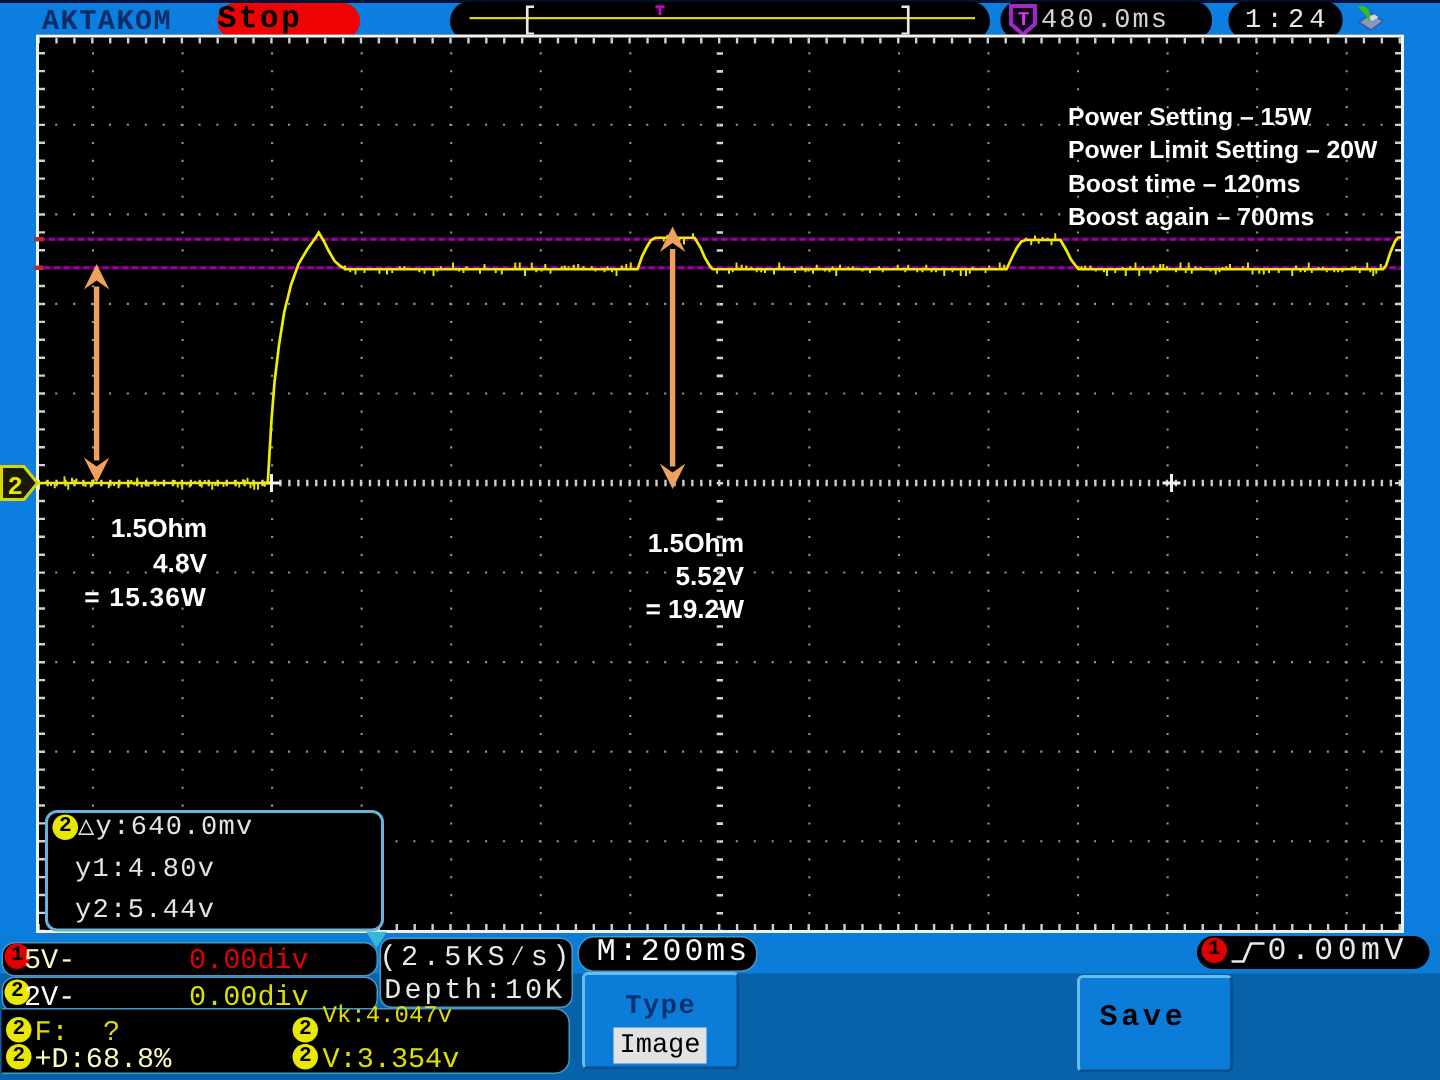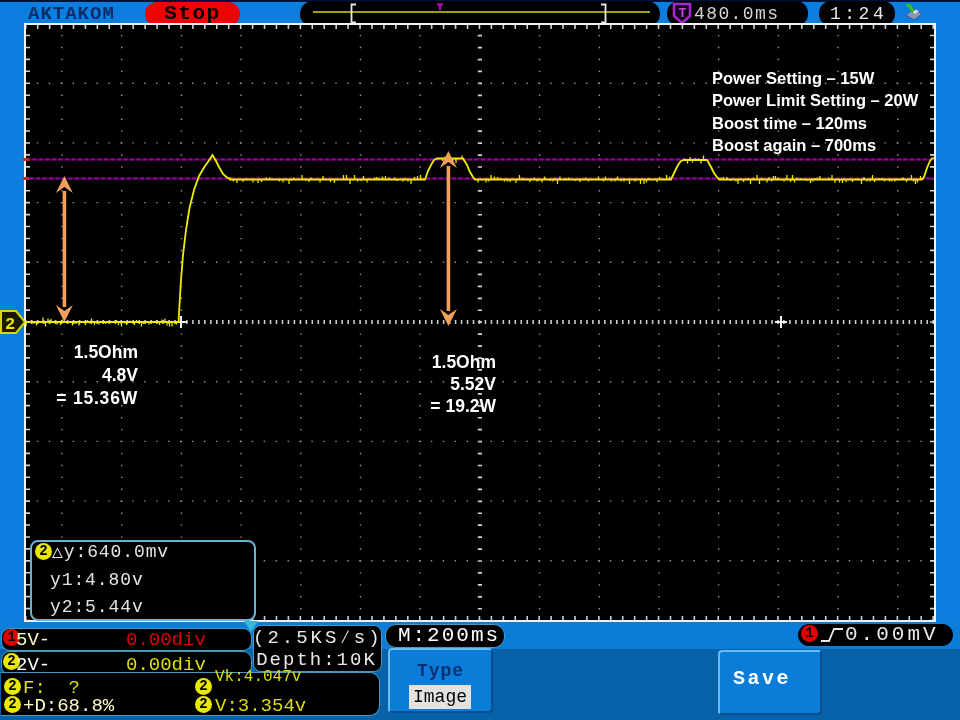--- a/index.html
+++ b/index.html
@@ -13,21 +13,21 @@
 <body>
 <div id="root">
   <div class="abs" style="left:0;top:0;width:960px;height:2px;background:#00123a;"></div>
 
   <div class="abs" style="left:0;top:622px;width:960px;height:98px;background:#0862a9;"></div>
   <div class="abs" style="left:0;top:622px;width:960px;height:27px;background:#0b7cd8;"></div>
 
   <div class="abs" style="left:28px;top:3px;font-size:19px;font-weight:bold;letter-spacing:1px;color:#0e2c68;">AKTAKOM</div>
 
   <div class="abs" style="left:145px;top:2px;width:95px;height:24px;border-radius:12px;background:#ee0202;
-       text-align:center;color:#000;font-size:21px;font-weight:bold;letter-spacing:1.5px;line-height:23px;">Stop</div>
+       color:#000;font-size:21px;font-weight:bold;letter-spacing:1.5px;line-height:23px;">Stop</div>
 
   <div class="pill" style="left:300px;top:0.5px;width:360px;height:26px;border-radius:13px;"></div>
   <svg class="abs" style="left:300px;top:0.5px;" width="360" height="26">
     <line x1="13" y1="11" x2="350" y2="11" stroke="#d8d800" stroke-width="1.5"></line>
     <path d="M56,3.5 h-4.5 v18 h4.5" stroke="#e8e8e8" stroke-width="1.8" fill="none"></path>
     <path d="M301,3.5 h4.5 v18 h-4.5" stroke="#e8e8e8" stroke-width="1.8" fill="none"></path>
     <path d="M137,3.5 h6 M140,3.5 v5.5" stroke="#cc00cc" stroke-width="2" fill="none"></path>
   </svg>
 
   <div class="pill" style="left:667px;top:1px;width:141px;height:25px;border-radius:12px;"></div>
@@ -151,14 +151,14 @@
   </svg>
   <div class="abs" style="left:845px;top:623px;font-size:21px;letter-spacing:3px;color:#e8e8e8;">0.00mV</div>
 
   <div class="abs" style="left:388px;top:648px;width:101px;height:61px;background:#0b7cd8;
        border:2px solid;border-color:#67bcf2 #0a4f90 #0a4f90 #67bcf2;border-radius:4px;"></div>
   <div class="abs" style="left:388px;top:661px;width:105px;text-align:center;font-size:18px;font-weight:bold;letter-spacing:1px;color:#063070;">Type</div>
   <div class="abs" style="left:409px;top:685px;width:62px;height:24px;background:#e2e2e2;text-align:center;
        font-size:18px;color:#000;line-height:24px;">Image</div>
   <div class="abs" style="left:718px;top:650px;width:100px;height:61px;background:#0b7cd8;
        border:2px solid;border-color:#67bcf2 #0a4f90 #0a4f90 #67bcf2;border-radius:4px;"></div>
-  <div class="abs" style="left:718px;top:667px;width:88px;text-align:center;font-size:20px;font-weight:bold;letter-spacing:2.5px;color:#ffffff;">Save</div>
+  <div class="abs" style="left:718px;top:667px;width:88px;text-align:center;font-size:20px;font-weight:bold;letter-spacing:2.5px;color:#000000;">Save</div>
 
 </div>
 </body></html>

